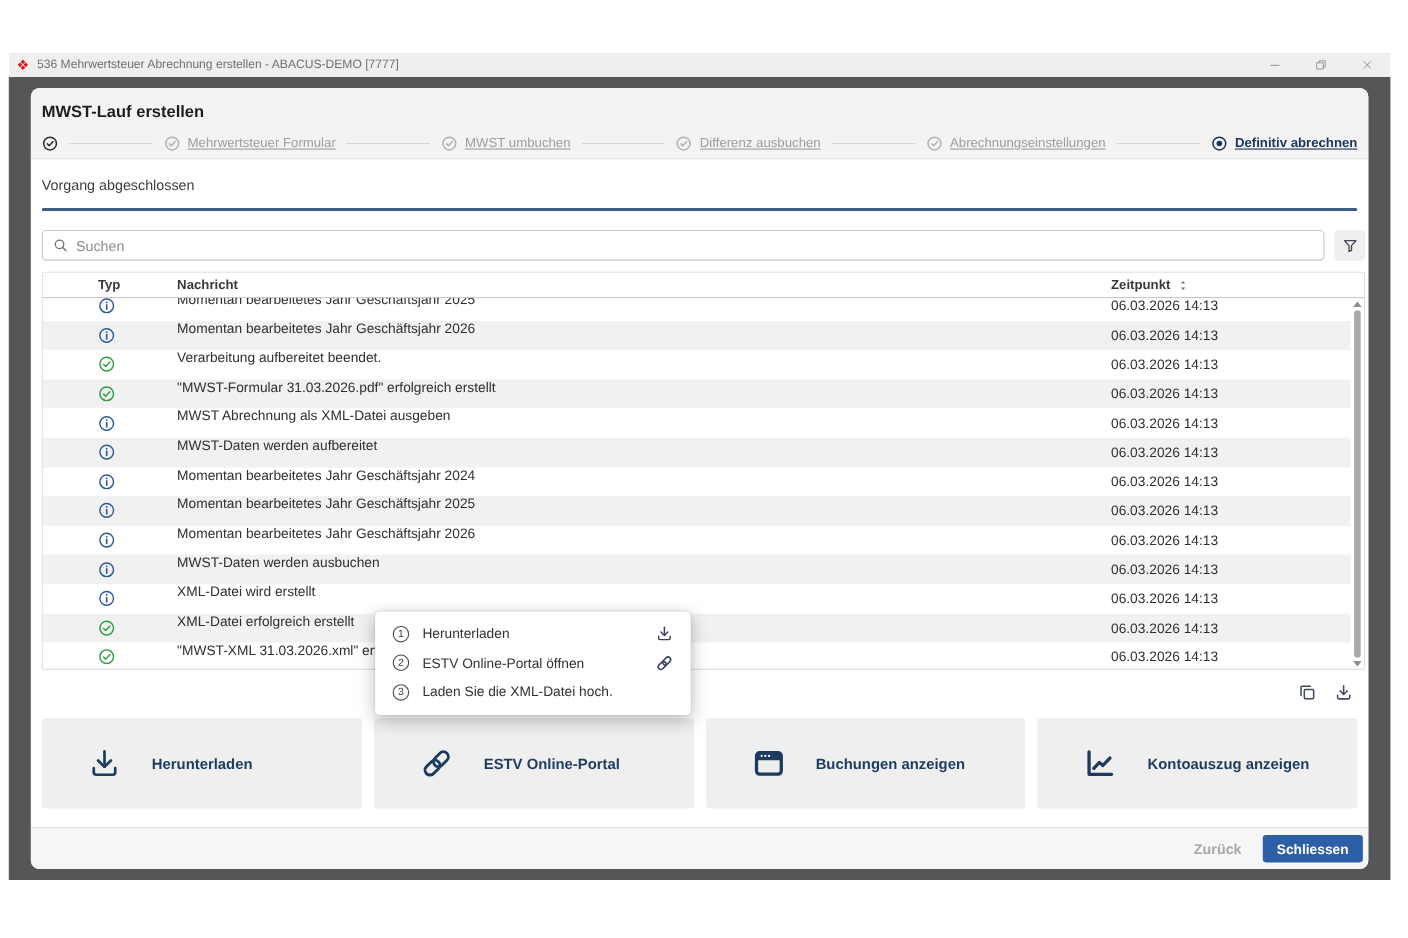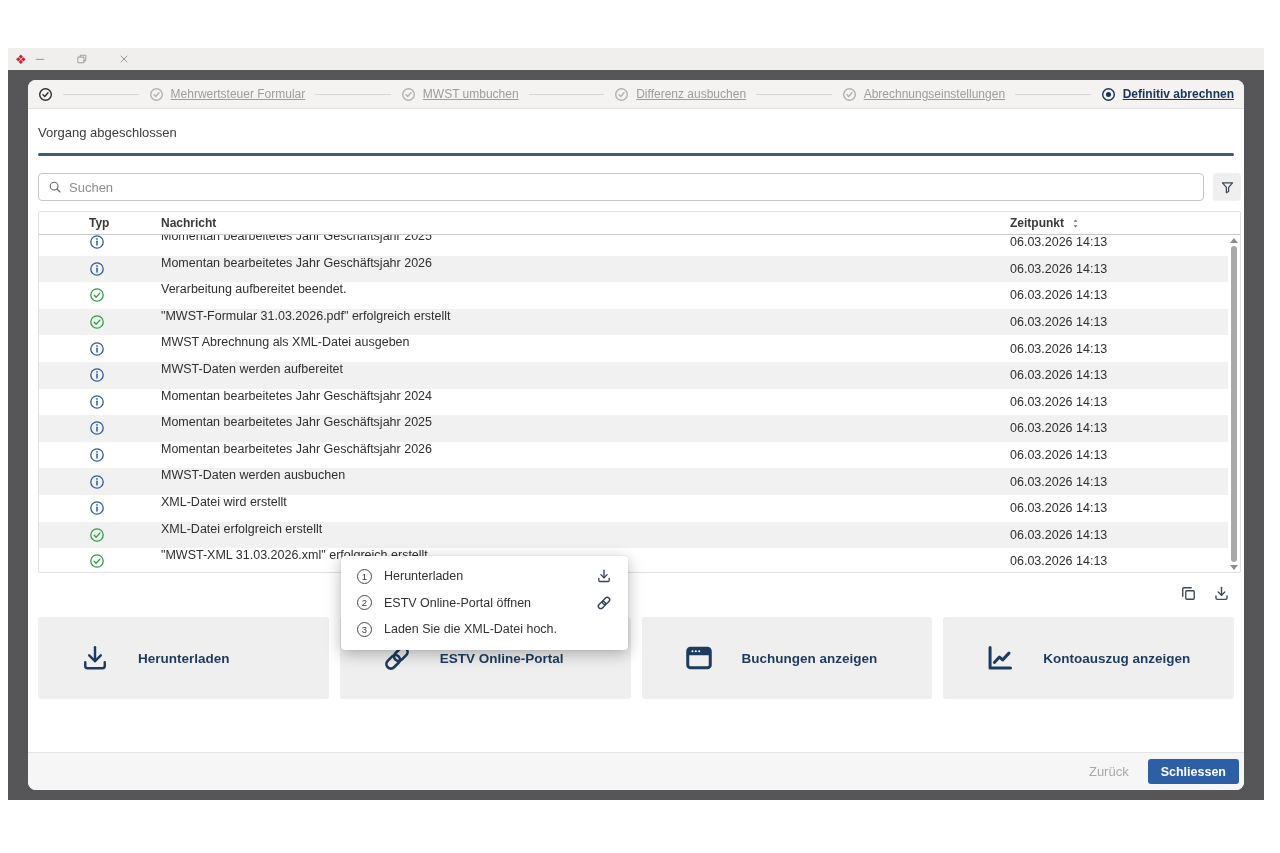--- a/index.html
+++ b/index.html
@@ -71,38 +71,39 @@
   .mini-icons { margin-top:12px; display:flex; justify-content:flex-end; gap:16px; padding-right:11px; }
   .mini-icons button { background:none; border:none; color:#3e4a5c; display:flex; cursor:pointer; padding:0; }
 
   
   .action-grid { margin-top:15px; display:grid; grid-template-columns:repeat(4,1fr); gap:11px; margin-right:7px; }
   .action-card { height:82px; background:#efefef; border:none; border-radius:3px; display:flex; align-items:center; padding-left:42px; gap:28px; color:#1d3a5f; font-family:inherit; font-size:13.5px; font-weight:bold; cursor:pointer; text-align:left; }
   .action-card .icon { display:flex; }
 
   
   .dialog-footer { height:38px; background:#f6f6f6; border-top:1px solid #e3e3e3; display:flex; align-items:center; justify-content:flex-end; gap:19px; padding:0 5px 0 10px; }
-  .back-btn { background:none; border:none; color:#a8a8a8; font-size:13px; font-weight:normal; font-family:inherit; cursor:default; }
+  .back-btn { background:none; border:none; color:#a8a8a8; font-size:13px; font-weight:bold; font-family:inherit; cursor:default; }
   .primary-btn { background:#2d5fa7; color:#fff; border:none; border-radius:3px; font-size:12.5px; font-weight:bold; font-family:inherit; height:25px; padding:0 13px; cursor:pointer; }
 
   
   .popup { position:absolute; left:341px; top:556px; width:287px; background:#ffffff; border-radius:4px; box-shadow:0 4px 16px rgba(0,0,0,0.28), 0 0 2px rgba(0,0,0,0.12); padding:7px 0; z-index:20; }
   .popup-item { height:26.5px; display:flex; align-items:center; padding:0 16px; gap:12px; font-size:12.5px; color:#323232; cursor:pointer; }
   .popup-item .plabel { flex:1; white-space:nowrap; }
   .num-circle { width:15px; height:15px; border:1.2px solid #4c4c4c; border-radius:50%; display:flex; align-items:center; justify-content:center; font-size:9.5px; color:#3c3c3c; flex-shrink:0; }
   .popup-item .right-icon { color:#33415c; display:flex; }
 
   .icon svg { display:block; }
 </style>
 </head>
 <body>
 
 <div class="window">
   <div class="titlebar">
     <span class="logo-glyph">❖</span>
+    <span class="titlebar-text">536 Mehrwertsteuer Abrechnung erstellen - ABACUS-DEMO [7777]</span>
     <div class="win-controls">
       <span class="icon">
           <svg width="12" height="12" viewBox="0 0 16 16" fill="none" stroke="currentColor" stroke-width="1.3" stroke-linecap="round" stroke-linejoin="round">
             <path d="M3 8.5h10" stroke-width="1.2"></path>
           </svg>
         </span>
       <span class="icon">
           <svg width="12" height="12" viewBox="0 0 16 16" fill="none" stroke="currentColor" stroke-width="1.3" stroke-linecap="round" stroke-linejoin="round">
             <rect x="3" y="5.4" width="7.6" height="7.6" stroke-width="1.1"></rect>
             <path d="M5.6 5.4V3h7.4v7.4h-2.4" stroke-width="1.1"></path>
@@ -112,20 +113,23 @@
           <svg width="12" height="12" viewBox="0 0 16 16" fill="none" stroke="currentColor" stroke-width="1.3" stroke-linecap="round" stroke-linejoin="round">
             <path d="M4 4l8 8M12 4l-8 8" stroke-width="1.2"></path>
           </svg>
         </span>
     </div>
   </div>
 
   <div class="window-body">
     <div class="dialog">
 
+      <div class="dialog-header">
+        <h1>MWST-Lauf erstellen</h1>
+      </div>
 
       <div class="stepper" id="stepper">
           <div class="step done-dark">
             <span class="icon">
               <svg width="15" height="15" viewBox="0 0 16 16" fill="none" stroke="currentColor" stroke-width="1.3" stroke-linecap="round" stroke-linejoin="round">
                 <circle cx="8" cy="8" r="6.2" stroke-width="1.5"></circle>
                 <path d="M5.4 8.3l1.8 1.8 3.5-3.9" stroke-width="1.5"></path>
               </svg>
             </span>
           </div>

